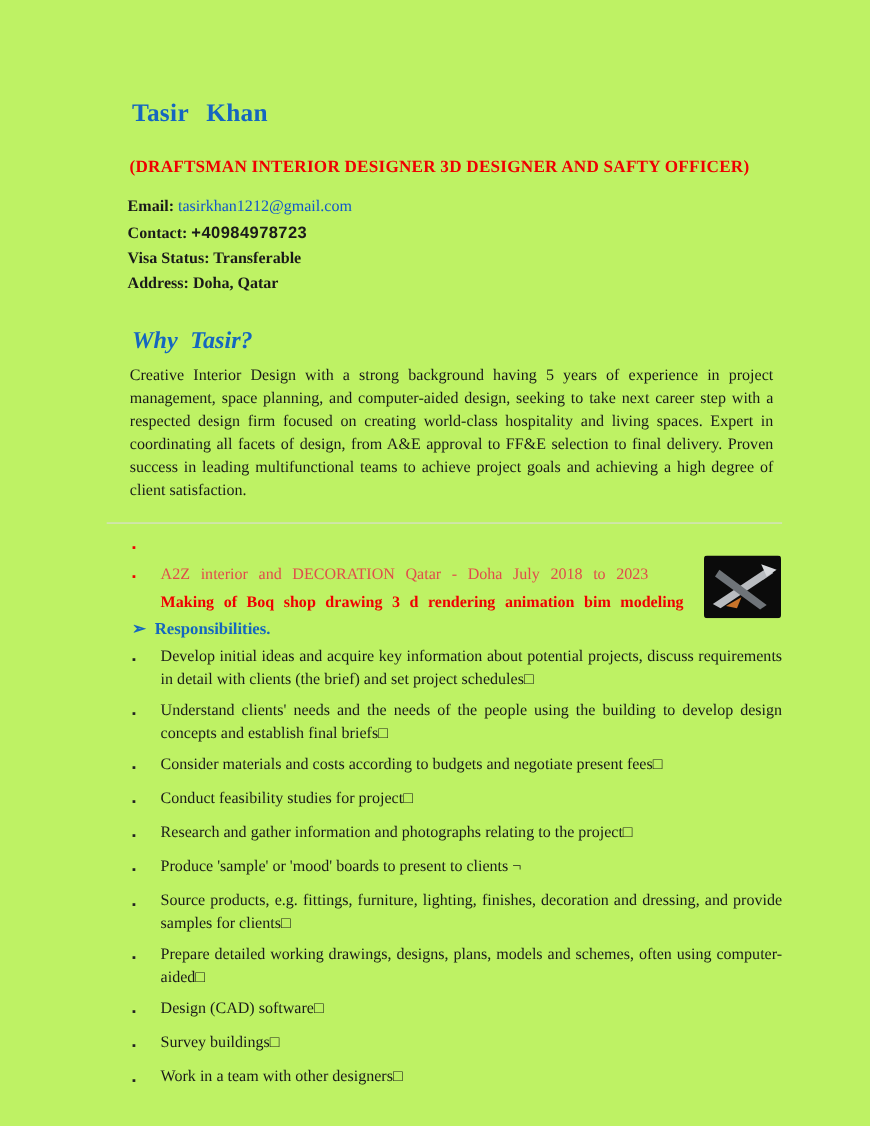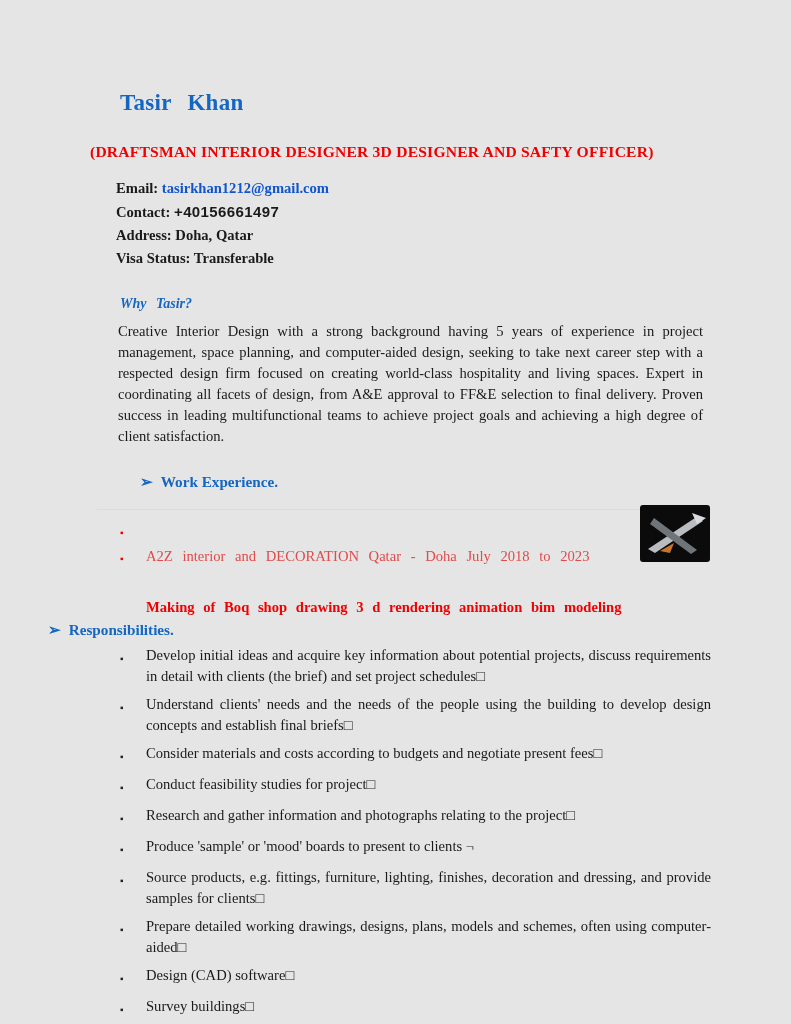--- a/index.html
+++ b/index.html
@@ -1,86 +1,83 @@
 <!DOCTYPE html>
 <html style="--accent_blue: #1566c0; --heading_red: #f00000; --company_red: #e14b4b; --link_blue: #1155cc;"><head>
 <meta charset="utf-8">
 <style>
   html,body{margin:0;padding:0;background:#ffffff;}
   .page{
-    width:791px;height:1024px;position:relative;background:#e5e5e5;
+    width:791px;height:1024px;position:relative;background:#bef264;
     font-family:"Liberation Serif",serif;color:#1a1a1a;font-size:14.6px;
     overflow:hidden;
   }
   h1.name{
     font-size:23px;font-weight:bold;color:var(--accent_blue);
     margin:0;padding:90px 0 0 120px;word-spacing:10px;letter-spacing:.3px;
   }
   .subtitle{
     font-size:15.6px;font-weight:bold;color:var(--heading_red);
-    margin:24px 82px 0 90px;line-height:1.55;letter-spacing:.2px;
+    margin:24px 82px 0 90px;line-height:1.55;letter-spacing:.2px;text-align:center;
   }
   .contact{margin:14px 0 0 116px;line-height:1.5;}
   .contact .row{margin-bottom:1px;}
   .lbl{font-weight:bold;}
-  a.email{color:var(--link_blue);font-weight:bold;text-decoration:none;cursor:pointer;}
+  a.email{color:var(--link_blue);font-weight:normal;text-decoration:none;cursor:pointer;}
   .phone{font-family:"Liberation Sans",sans-serif;font-weight:bold;font-size:15px;letter-spacing:.4px;}
   .why-h{
     color:var(--accent_blue);font-weight:bold;font-style:italic;
-    font-size:14px;margin:26px 14px 0 120px;word-spacing:6px;
+    font-size:22px;margin:26px 14px 0 120px;word-spacing:6px;
   }
   .why-p{margin:9px 88px 16px 118px;text-align:justify;line-height:21px;}
   .sec-h{color:var(--accent_blue);font-weight:bold;font-size:15.2px;}
   .sec-h .arrow{margin-right:8px;font-style:normal;}
   .we-h{margin:26px 0 0 140px;}
-  .resp-h{margin:4px 0 6px 48px;}
+  .resp-h{margin:4px 0 6px 120px;}
   hr.sep{border:none;border-top:1.5px solid #dcdcdc;margin:18px 80px 0 97px;}
   .work{margin:10px 84px 0 120px;}
   .wi{display:flex;line-height:20px;margin-bottom:3px;}
   .blt{width:26px;flex:none;font-size:10px;padding-top:3px;}
   .blt.red{color:var(--heading_red);}
   .job{color:var(--heading_red);font-weight:bold;word-spacing:5px;}
   .company{color:var(--company_red);word-spacing:6px;}
-  .making{color:var(--heading_red);font-weight:bold;word-spacing:5px;margin-top:25px;}
+  .making{color:var(--heading_red);font-weight:bold;word-spacing:5px;}
   ul.resp{list-style:none;margin:0 80px 0 120px;padding:0;}
   ul.resp li{display:flex;margin-bottom:7px;line-height:21px;}
   ul.resp .blt{color:#222;}
   ul.resp .txt{flex:1;text-align:justify;}
   .logo{position:absolute;left:640px;top:505px;width:70px;height:57px;}
 </style>
 </head>
 <body>
 
 <div class="page">
 
   <h1 class="name">Tasir  Khan</h1>
 
   <div class="subtitle">(DRAFTSMAN INTERIOR DESIGNER 3D DESIGNER AND SAFTY OFFICER)</div>
 
   <div class="contact">
     <div class="row">
       <span class="lbl">Email: </span><a class="email">tasirkhan1212@gmail.com</a>
     </div>
     <div class="row">
-      <span class="lbl">Contact: </span><span class="phone">+40156661497</span>
+      <span class="lbl">Contact: </span><span class="phone">+40984978723</span>
+    </div>
+    <div class="row">
+      <span class="lbl">Visa Status: </span><span class="lbl">Transferable</span>
     </div>
     <div class="row">
       <span class="lbl">Address: </span><span class="lbl">Doha, Qatar</span>
-    </div>
-    <div class="row">
-      <span class="lbl">Visa Status: </span><span class="lbl">Transferable</span>
     </div>
   </div>
 
   <div class="why-h">Why  Tasir?</div>
   <p class="why-p">Creative Interior Design with a strong background having 5 years of experience in project management, space planning, and computer-aided design, seeking to take next career step with a respected design firm focused on creating world-class hospitality and living spaces. Expert in coordinating all facets of design, from A&amp;E approval to FF&amp;E selection to final delivery. Proven success in leading multifunctional teams to achieve project goals and achieving a high degree of client satisfaction.</p>
 
-  <div class="sec-h we-h">
-    <span class="arrow">➢</span><span>Work Experience.</span>
-  </div>
 
   <hr class="sep">
 
   <div class="work">
     <div class="wi">
       <span class="blt red">▪</span>
     </div>
     <div class="wi">
       <span class="blt red">▪</span>
       <span class="company">A2Z  interior and  DECORATION Qatar - Doha July 2018 to 2023</span>

